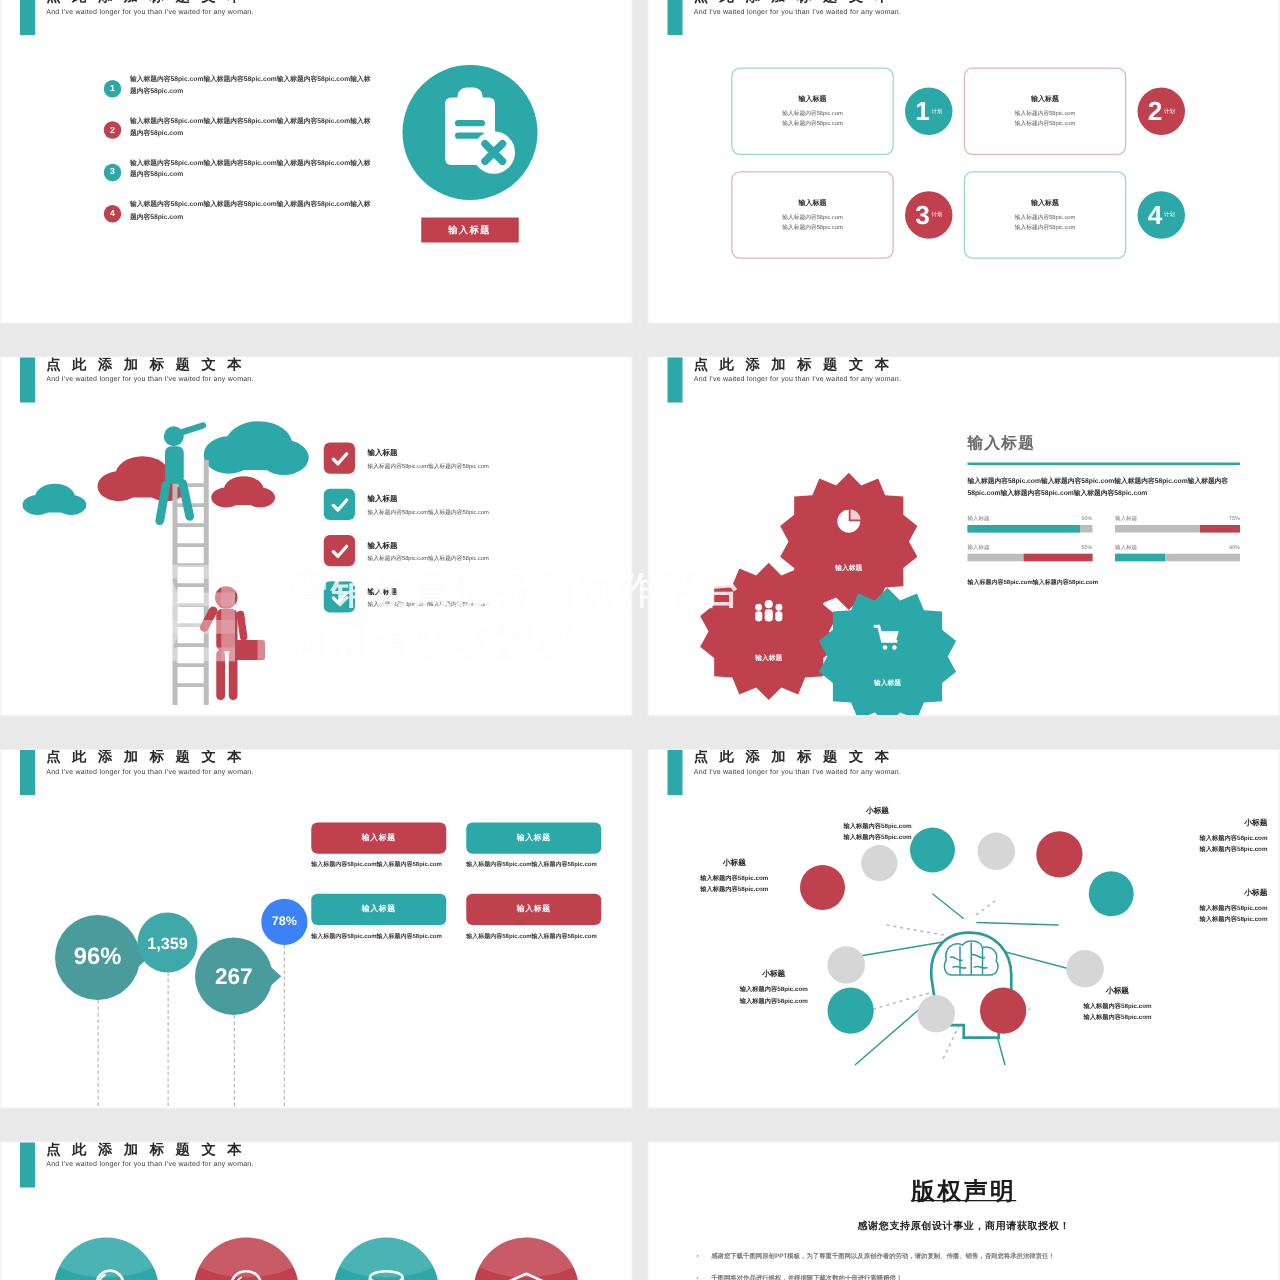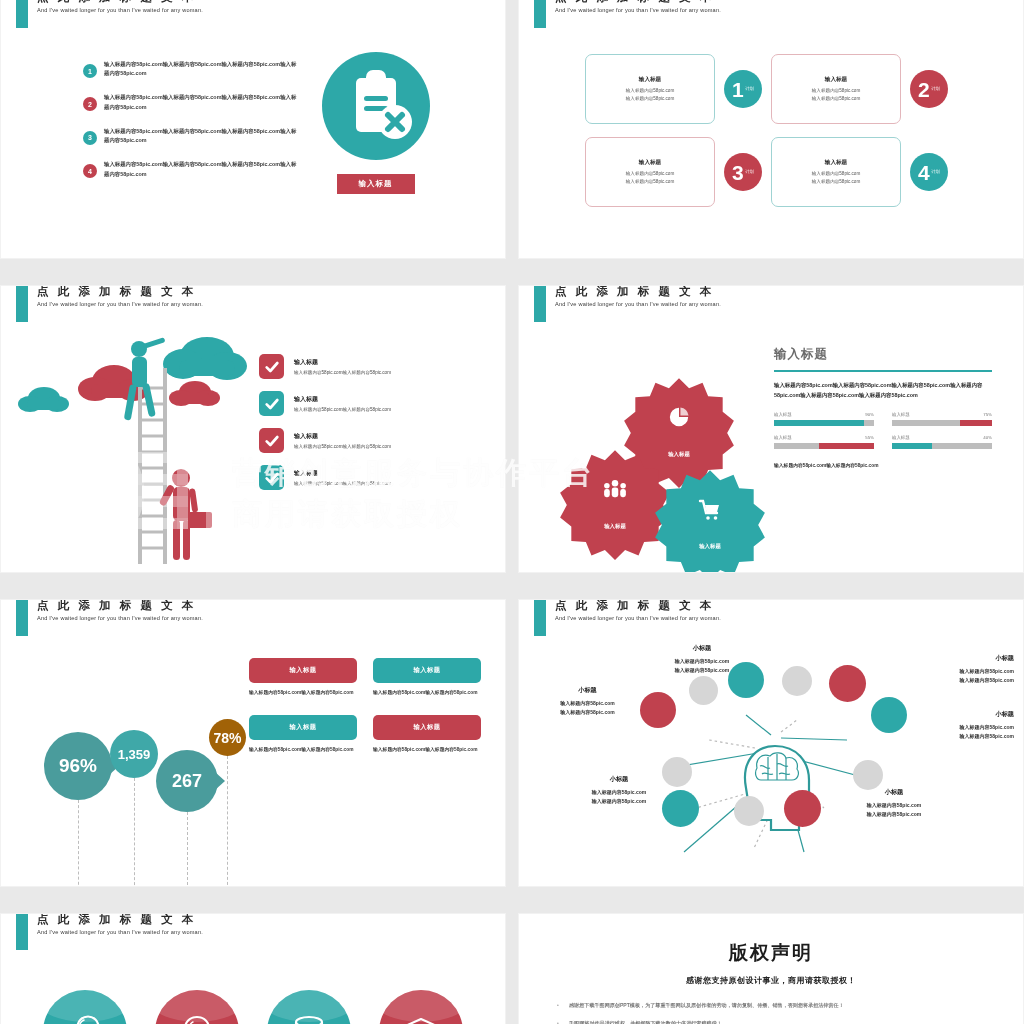--- a/index.html
+++ b/index.html
@@ -140,21 +140,21 @@
   .iconrow{position:absolute;left:0;right:0;top:36px;display:flex;justify-content:space-around;padding:0 28px;}
   .ic-circle{
     width:84px;height:84px;border-radius:50%;position:relative;overflow:hidden;
     display:flex;align-items:center;justify-content:center;
   }
   .ic-circle .gloss{position:absolute;width:120%;height:60%;background:rgba(255,255,255,.14);border-radius:50%;}
   .ic-circle .gloss.a{top:-22%;left:-10%;}
 
   
   .cp{position:absolute;inset:0;padding:26px 28px 0 28px;box-sizing:border-box;}
-  .cp-title{text-align:center;font-size:19px;font-weight:bold;color:#1c1c1c;letter-spacing:2px;}
+  .cp-title{text-align:center;font-size:19px;font-weight:bold;color:#1c1c1c;letter-spacing:2px;text-decoration:underline;}
   .cp-sub{text-align:center;font-size:8px;font-weight:bold;color:#222;margin-top:9px;letter-spacing:.5px;}
   .cp-list{margin-top:15px;}
   .cp-item{display:flex;margin-bottom:8px;}
   .cp-dot{flex:0 0 22px;color:#9b9b9b;font-size:5px;text-align:center;padding-top:1px;}
   .cp-p{font-size:5.1px;line-height:1.95;color:#777;font-weight:bold;}
 
   
   .wm{position:absolute;inset:0;pointer-events:none;z-index:40;}
   .wm-mark{position:absolute;left:30px;top:430px;width:200px;height:120px;opacity:.5;}
   .wm-text{
@@ -492,21 +492,21 @@
     <div class="body">
       <div class="balloons">
         <div class="bstem" style="left:57px;top:150px;height:95px;"></div>
         <div class="bstem" style="left:113px;top:128px;height:117px;"></div>
         <div class="bstem" style="left:166px;top:162px;height:83px;"></div>
         <div class="bstem" style="left:206px;top:106px;height:139px;"></div>
 
         <div class="balloon pt" style="left:23px;top:82px;width:68px;height:68px;background:#4a9c9c;font-size:19px;">96%</div>
         <div class="balloon" style="left:89px;top:80px;width:48px;height:48px;background:#3fa8a8;font-size:13px;">1,359</div>
         <div class="balloon pt" style="left:135px;top:100px;width:62px;height:62px;background:#4a9c9c;font-size:18px;">267</div>
-        <div class="balloon" style="left:188px;top:69px;width:37px;height:37px;background:#a16207;font-size:14px;text-align:center;">78%</div>
+        <div class="balloon" style="left:188px;top:69px;width:37px;height:37px;background:#3b82f6;font-size:10px;text-align:center;">78%</div>
       </div>
 
       <div class="btnblock">
         <div class="btn-grid">
           <div>
             <div class="b-btn red">输入标题</div>
             <div class="b-cap">输入标题内容58pic.com输入标题内容58pic.com</div>
           </div>
           <div>
             <div class="b-btn teal">输入标题</div>

